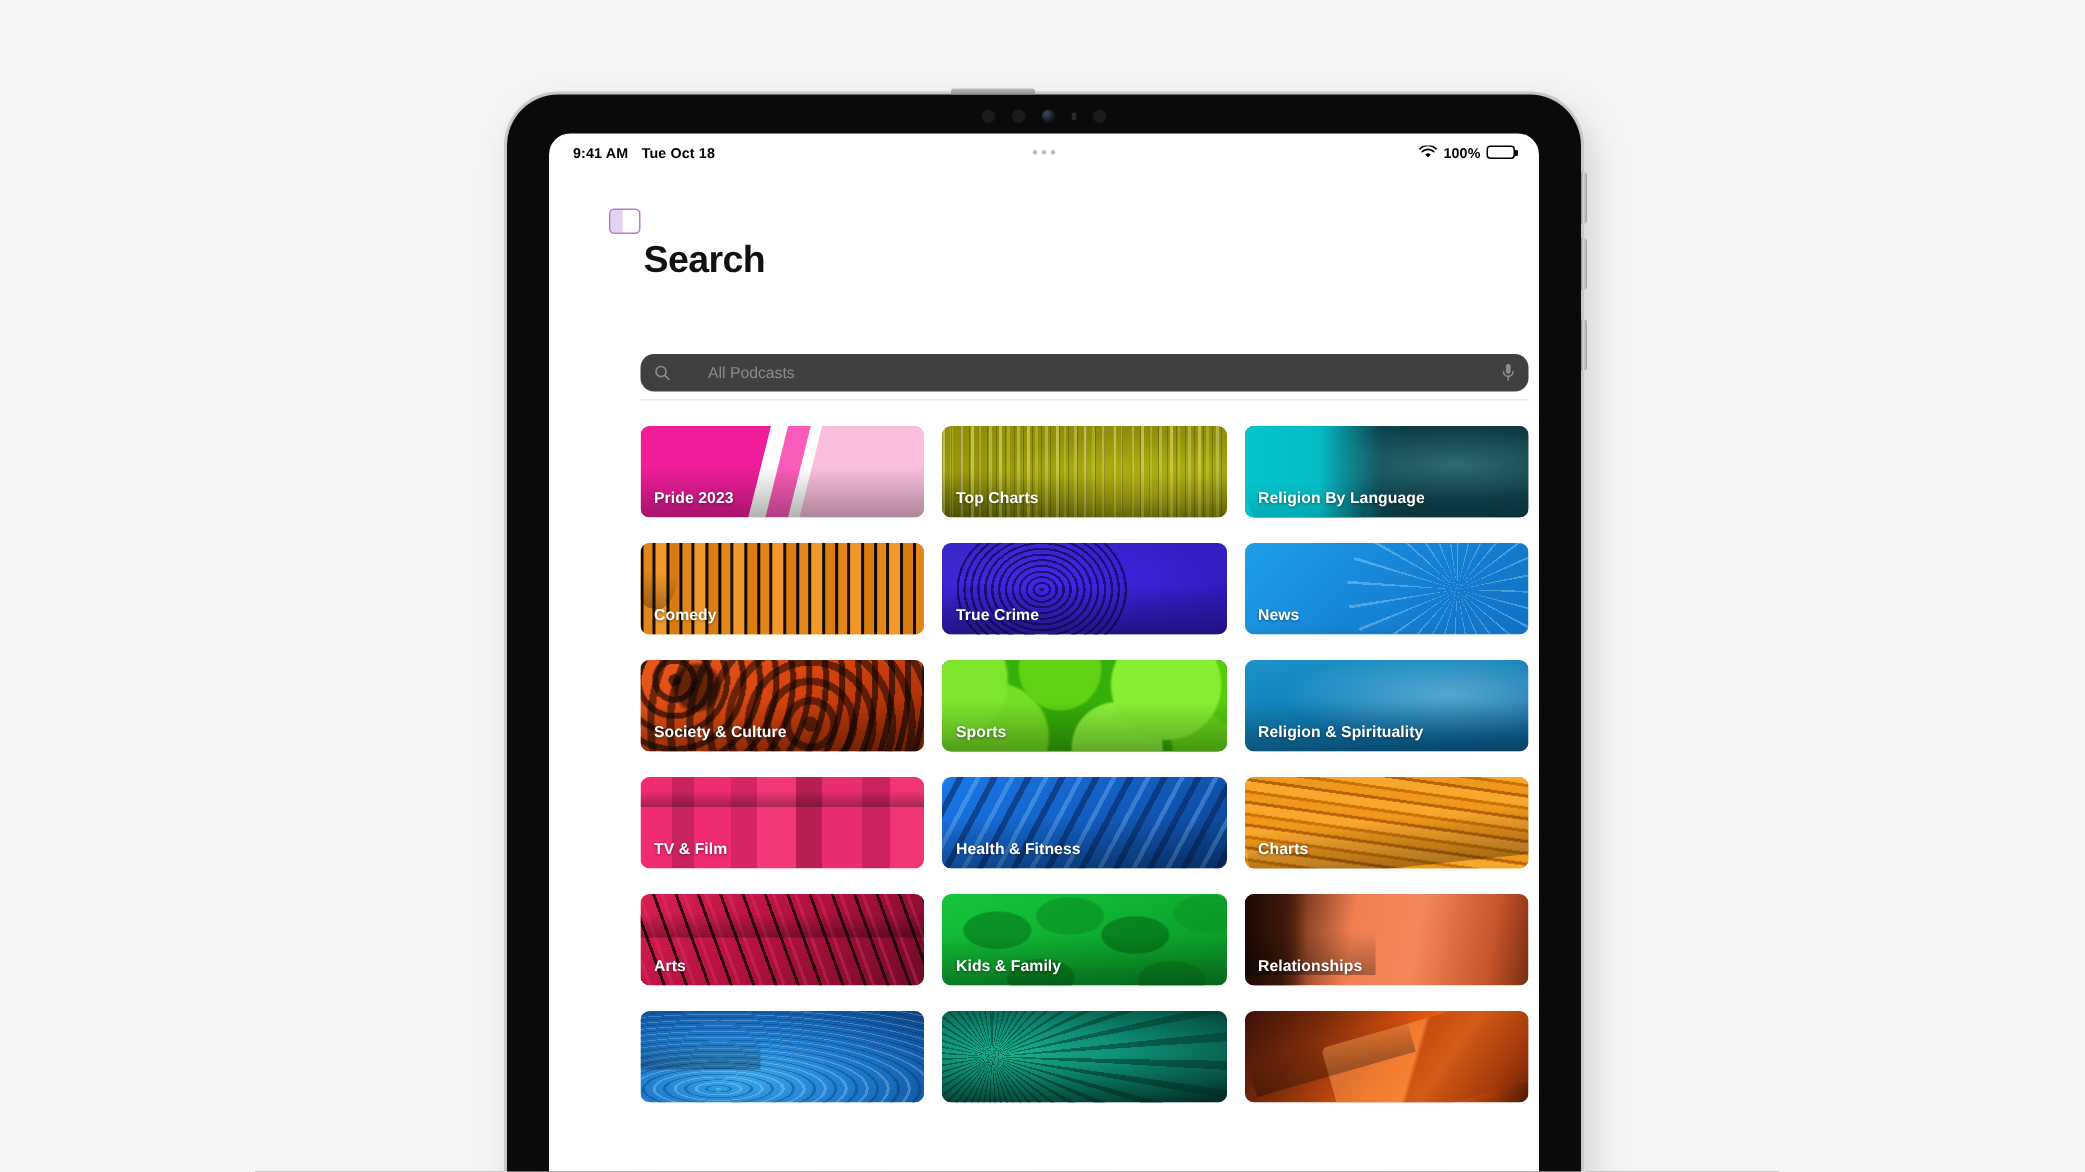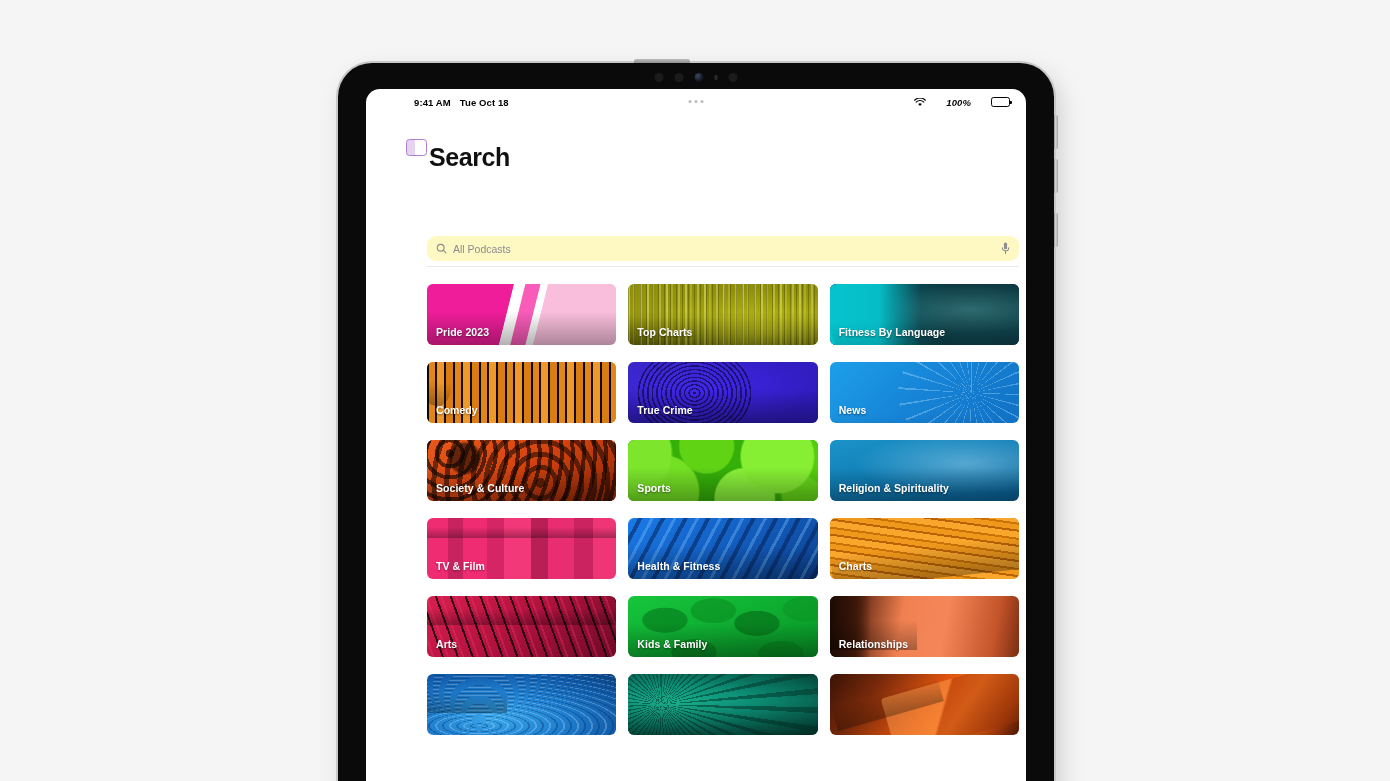--- a/index.html
+++ b/index.html
@@ -121,22 +121,22 @@
     height: 26px;
     display: flex;
     align-items: center;
     padding: 0 16px;
     box-sizing: border-box;
     font-size: 9.5px;
     font-weight: bold;
     color: #000;
     letter-spacing: 0.1px;
   }
-  #status-left { display: flex; gap: 9px; align-items: center; margin-left: 32px; }
-  #status-right { margin-left: auto; display: flex; gap: 20px; align-items: center; font-style: italic; }
+  #status-left { display: flex; gap: 9px; align-items: center; }
+  #status-right { margin-left: auto; display: flex; gap: 4px; align-items: flex-start; }
 
   .wifi-icon { display: block; }
   .battery-icon {
     width: 19px; height: 9.5px;
     border: 1.1px solid #000;
     border-radius: 2.6px;
     position: relative;
     box-sizing: border-box;
     padding: 1px;
   }
@@ -189,44 +189,45 @@
     left: 0; top: 0; bottom: 0;
     width: 6.5px;
     background: #b07bd4;
     opacity: 0.32;
     border-right: 1.4px solid #b07bd4;
   }
 
   
   #page-title {
     position: absolute;
-    top: 54px;
+    top: 70px;
     left: 63px;
     font-size: 25px;
     font-weight: bold;
     color: #111;
     letter-spacing: -0.4px;
   }
 
   
   #search-wrap {
     position: absolute;
     top: 147px;
     left: 61px;
     width: 592px;
   }
   #search-field {
     height: 25px;
-    background: #fef9c3;
+    background: #404040;
     border-radius: 9px;
     display: flex;
     align-items: center;
     padding: 0 9px;
     box-sizing: border-box;
     cursor: text;
+    gap: 19px;
   }
   #search-placeholder {
     font-size: 10.5px;
     color: #8b8b90;
     margin-left: 6px;
     flex: 1;
   }
   .search-glyph { flex: none; display: block; }
   #mic-icon { flex: none; display: block; cursor: pointer; }
 
@@ -688,21 +689,21 @@
               <span class="l5"></span>
             </div>
             <div class="label">Pride 2023</div>
           </div>
           <div class="tile">
             <div class="art art-charts"></div>
             <div class="label">Top Charts</div>
           </div>
           <div class="tile">
             <div class="art art-language"></div>
-            <div class="label">Fitness By Language</div>
+            <div class="label">Religion By Language</div>
           </div>
           <div class="tile">
             <div class="art art-comedy"></div>
             <div class="label">Comedy</div>
           </div>
           <div class="tile">
             <div class="art art-crime"></div>
             <div class="label">True Crime</div>
           </div>
           <div class="tile">

